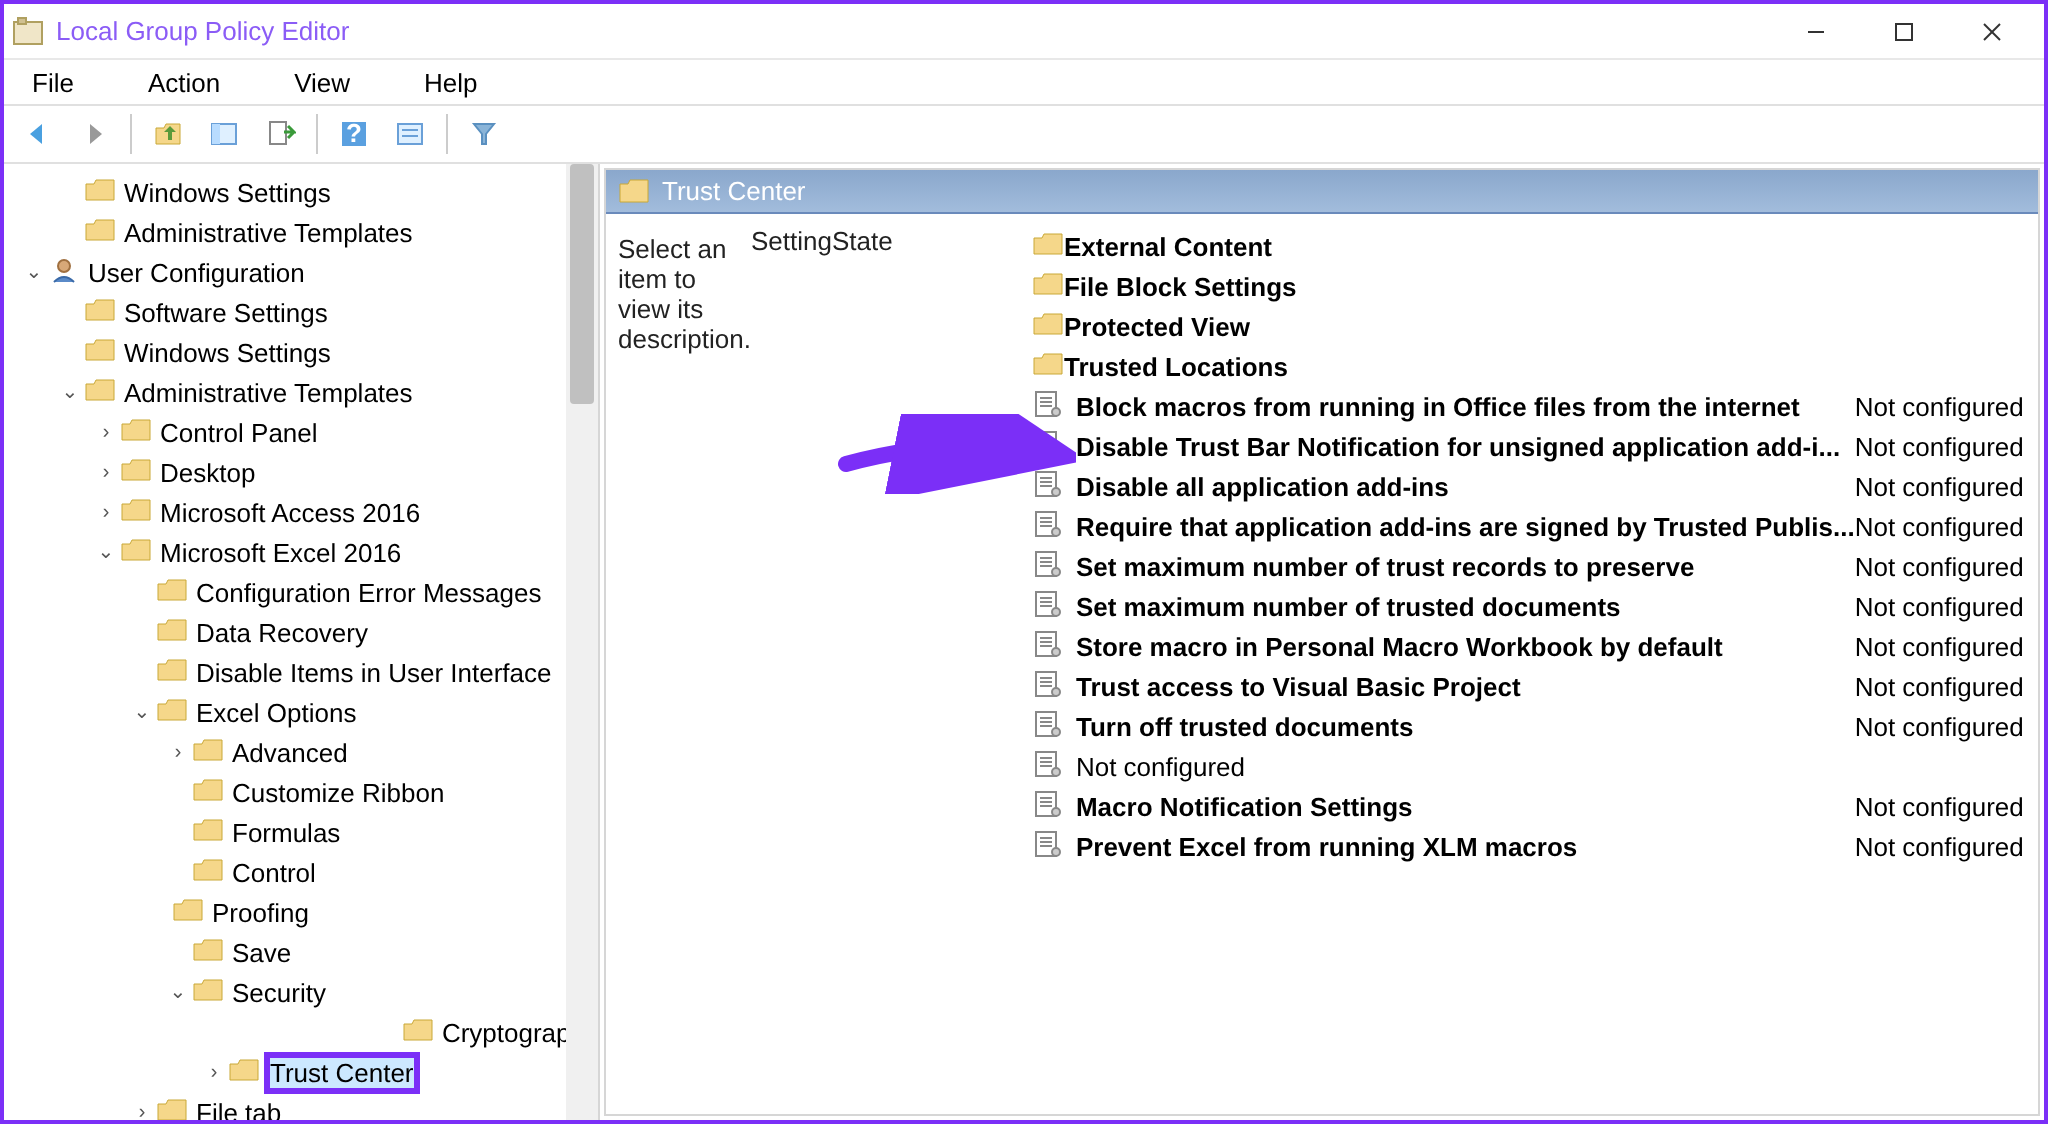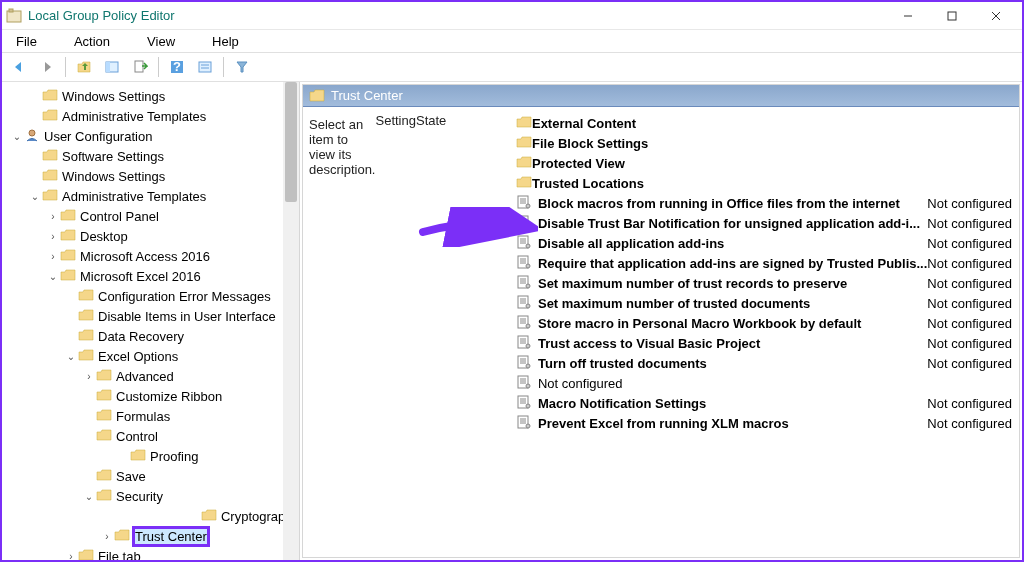--- a/index.html
+++ b/index.html
@@ -1,19 +1,19 @@
 <!DOCTYPE html>
 <html><head>
 <meta charset="utf-8">
 <style>
 * { box-sizing: border-box; margin: 0; padding: 0; font-family: "Segoe UI", Tahoma, sans-serif; font-size: 13px; }
 body { background: #fff; width: 1024px; height: 562px; border: 2px solid #7b2ff7; display: flex; flex-direction: column; overflow: hidden; }
 .titlebar { height: 28px; display: flex; align-items: center; padding: 0 4px; background: #fff; border-bottom: 1px solid #e8e8e8; }
 .titlebar .icon { width: 16px; height: 16px; margin-right: 6px; }
-.titlebar .title { flex: 1; color: #0f766e; }
+.titlebar .title { flex: 1; color: #8b5cf6; }
 .titlebar .win-btn { width: 44px; height: 100%; display: flex; align-items: center; justify-content: center; color: #555; }
 .menubar { height: 22px; display: flex; align-items: center; padding: 0 6px; gap: 21px; }
 .menubar .m { padding: 2px 8px; }
 .toolbar { height: 30px; border-top: 1px solid #e0e0e0; border-bottom: 1px solid #e0e0e0; display: flex; align-items: center; padding: 0 4px; gap: 2px; }
 .toolbar .tb { width: 26px; height: 24px; display: flex; align-items: center; justify-content: center; border: 1px solid transparent; }
 .toolbar .sep { width: 1px; height: 20px; background: #ccc; margin: 0 3px; }
 .main { flex: 1; display: flex; overflow: hidden; }
 .tree { width: 298px; border-right: 1px solid #d6d6d6; overflow-y: auto; position: relative; padding-top: 4px; }
 .tree .node { display: flex; align-items: center; height: 20px; white-space: nowrap; }
 .tree .twisty { width: 14px; display: inline-flex; justify-content: center; color: #555; font-size: 10px; }
@@ -206,28 +206,28 @@
         <span><svg class="fold" width="16" height="14">
             <path class="folder-fill" d="M1 4 L5 4 L6 2 L15 2 L15 12 L1 12 Z"></path>
           </svg></span>
         <span class="lbl">Configuration Error Messages</span>
       </div>
       <div class="node" style="padding-left: 62px;">
         <span class="twisty"></span>
         <span><svg class="fold" width="16" height="14">
             <path class="folder-fill" d="M1 4 L5 4 L6 2 L15 2 L15 12 L1 12 Z"></path>
           </svg></span>
+        <span class="lbl">Data Recovery</span>
+      </div>
+      <div class="node" style="padding-left: 62px;">
+        <span class="twisty"></span>
+        <span><svg class="fold" width="16" height="14">
+            <path class="folder-fill" d="M1 4 L5 4 L6 2 L15 2 L15 12 L1 12 Z"></path>
+          </svg></span>
         <span class="lbl">Disable Items in User Interface</span>
-      </div>
-      <div class="node" style="padding-left: 62px;">
-        <span class="twisty"></span>
-        <span><svg class="fold" width="16" height="14">
-            <path class="folder-fill" d="M1 4 L5 4 L6 2 L15 2 L15 12 L1 12 Z"></path>
-          </svg></span>
-        <span class="lbl">Data Recovery</span>
       </div>
       <div class="node" style="padding-left: 62px;">
         <span class="twisty">⌄</span>
         <span><svg class="fold" width="16" height="14">
             <path class="folder-fill" d="M1 4 L5 4 L6 2 L15 2 L15 12 L1 12 Z"></path>
           </svg></span>
         <span class="lbl">Excel Options</span>
       </div>
       <div class="node" style="padding-left: 80px;">
         <span class="twisty">›</span>
@@ -250,21 +250,21 @@
           </svg></span>
         <span class="lbl">Formulas</span>
       </div>
       <div class="node" style="padding-left: 80px;">
         <span class="twisty"></span>
         <span><svg class="fold" width="16" height="14">
             <path class="folder-fill" d="M1 4 L5 4 L6 2 L15 2 L15 12 L1 12 Z"></path>
           </svg></span>
         <span class="lbl">Control</span>
       </div>
-      <div class="node" style="padding-left: 114px;">
+      <div class="node" style="padding-left: 70px;">
         <span class="twisty"></span>
         <span><svg class="fold" width="16" height="14">
             <path class="folder-fill" d="M1 4 L5 4 L6 2 L15 2 L15 12 L1 12 Z"></path>
           </svg></span>
         <span class="lbl">Proofing</span>
       </div>
       <div class="node" style="padding-left: 80px;">
         <span class="twisty"></span>
         <span><svg class="fold" width="16" height="14">
             <path class="folder-fill" d="M1 4 L5 4 L6 2 L15 2 L15 12 L1 12 Z"></path>

